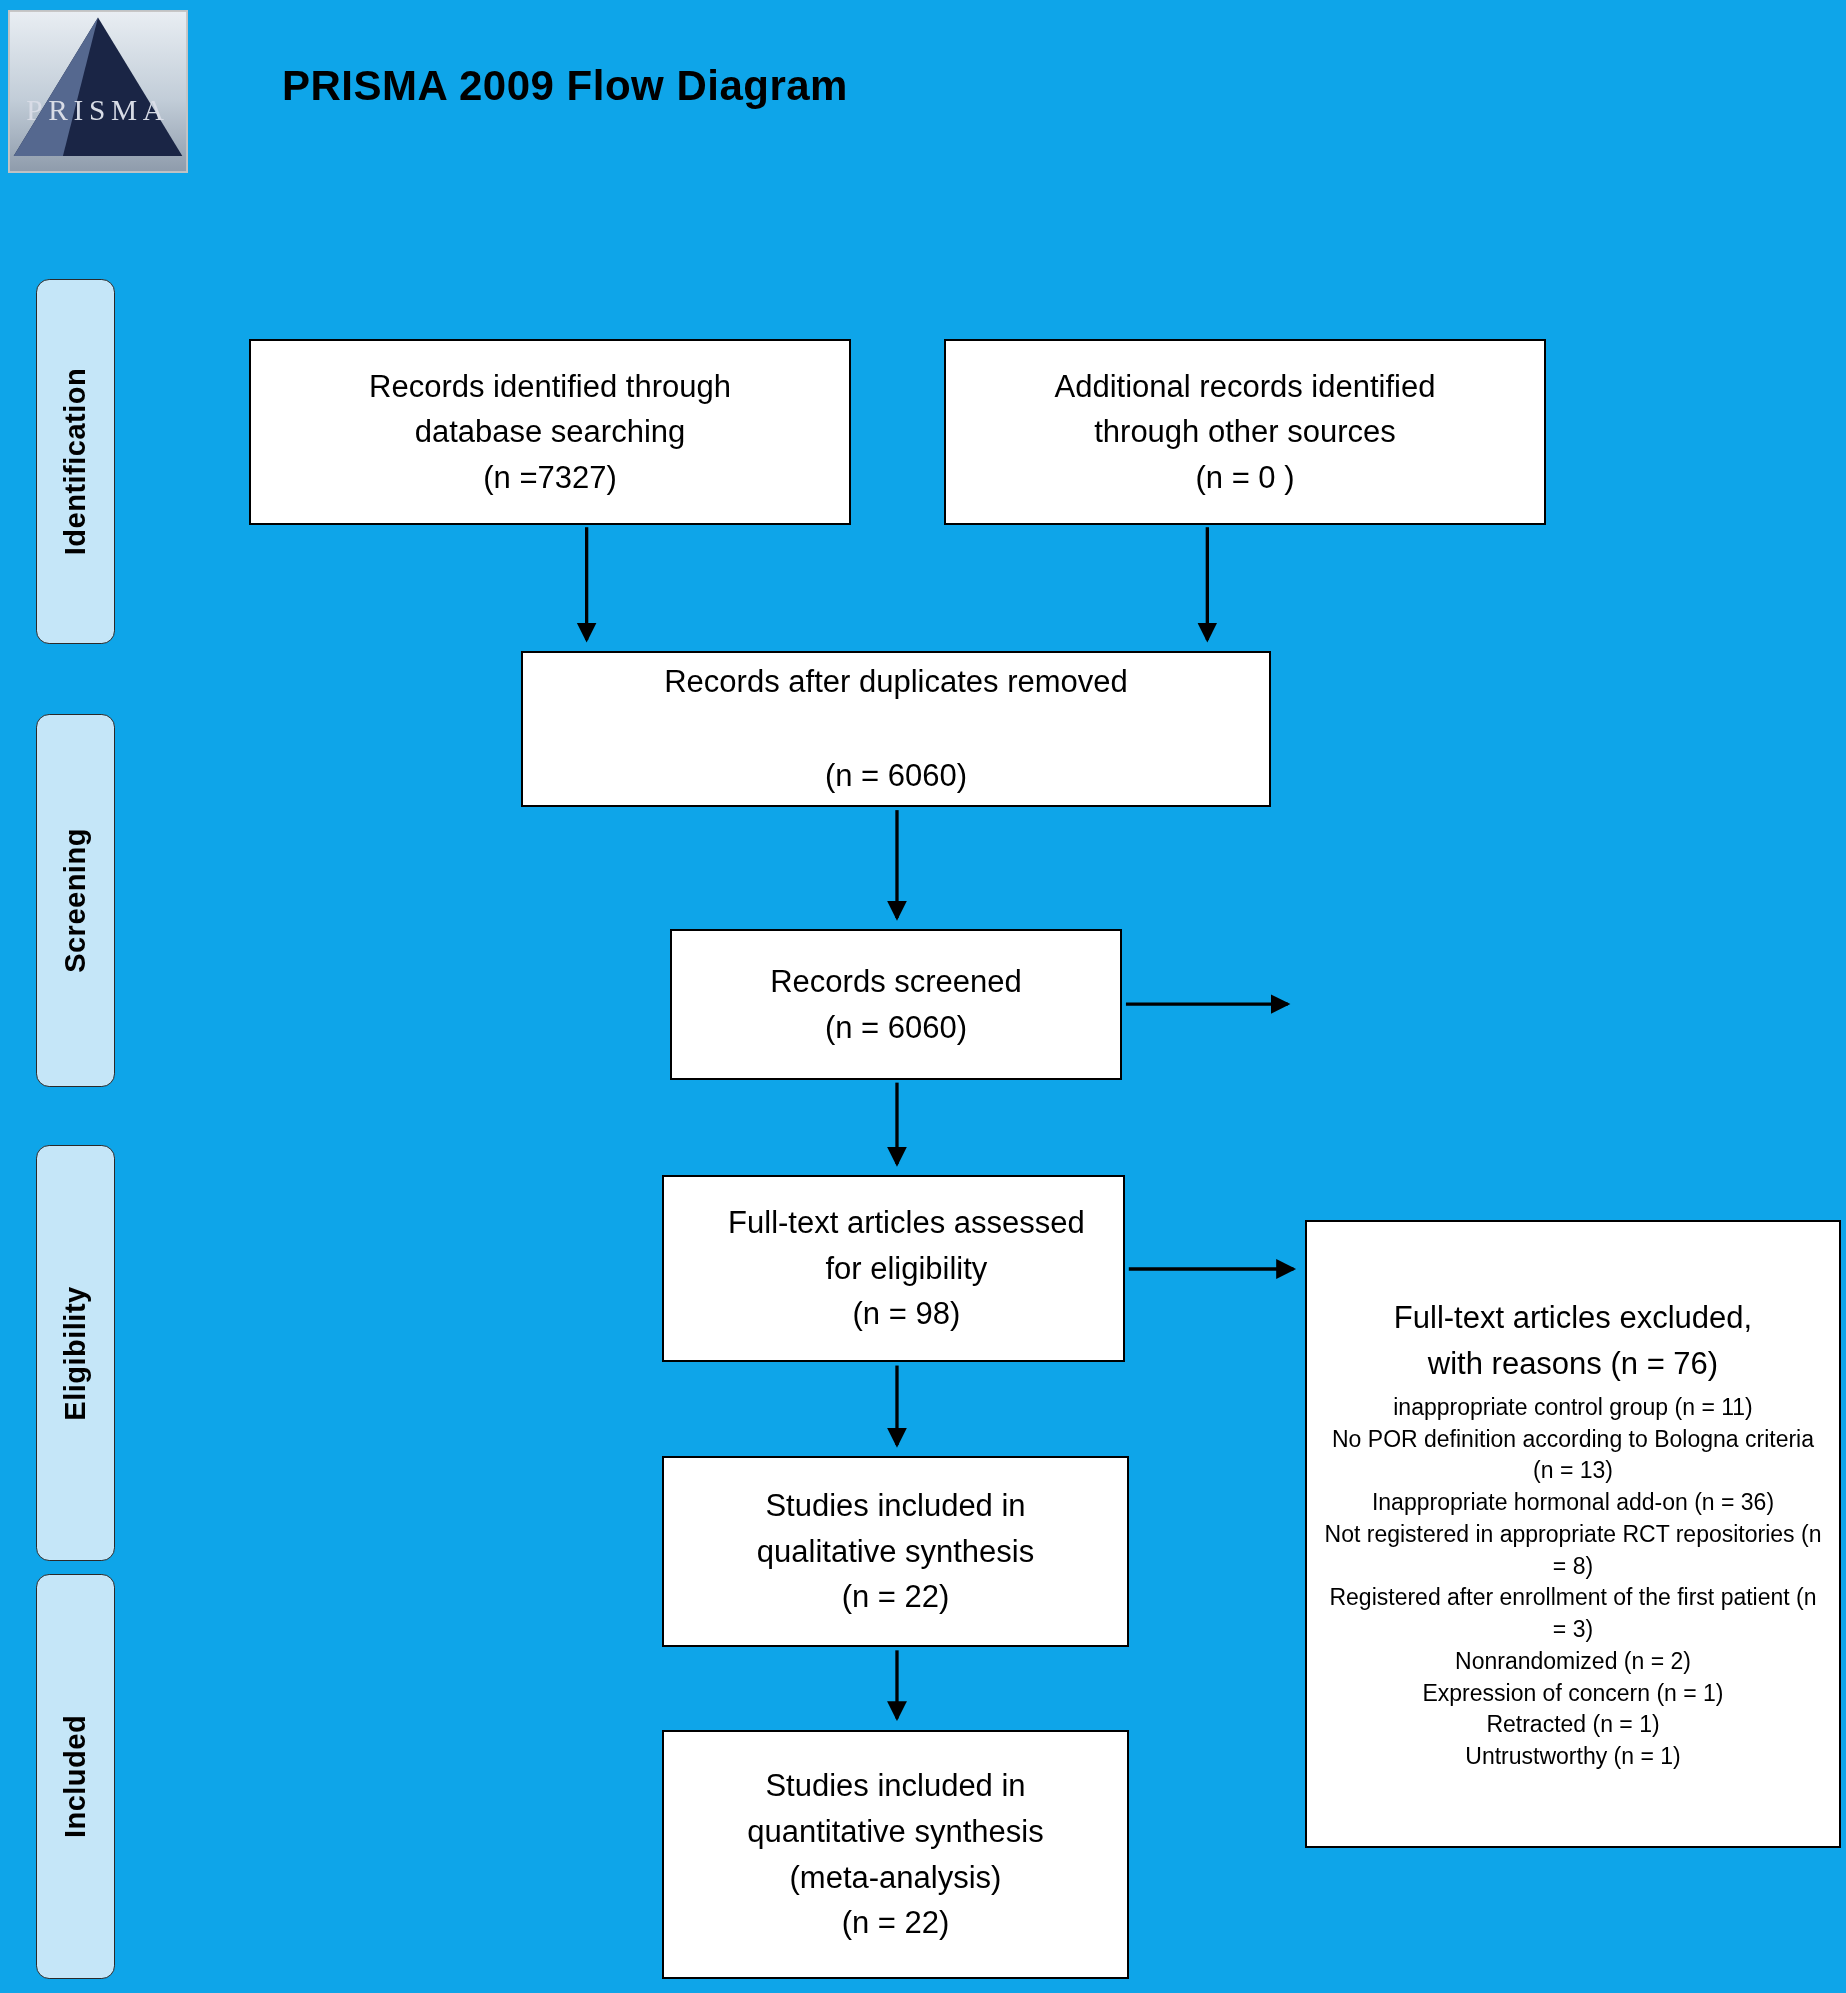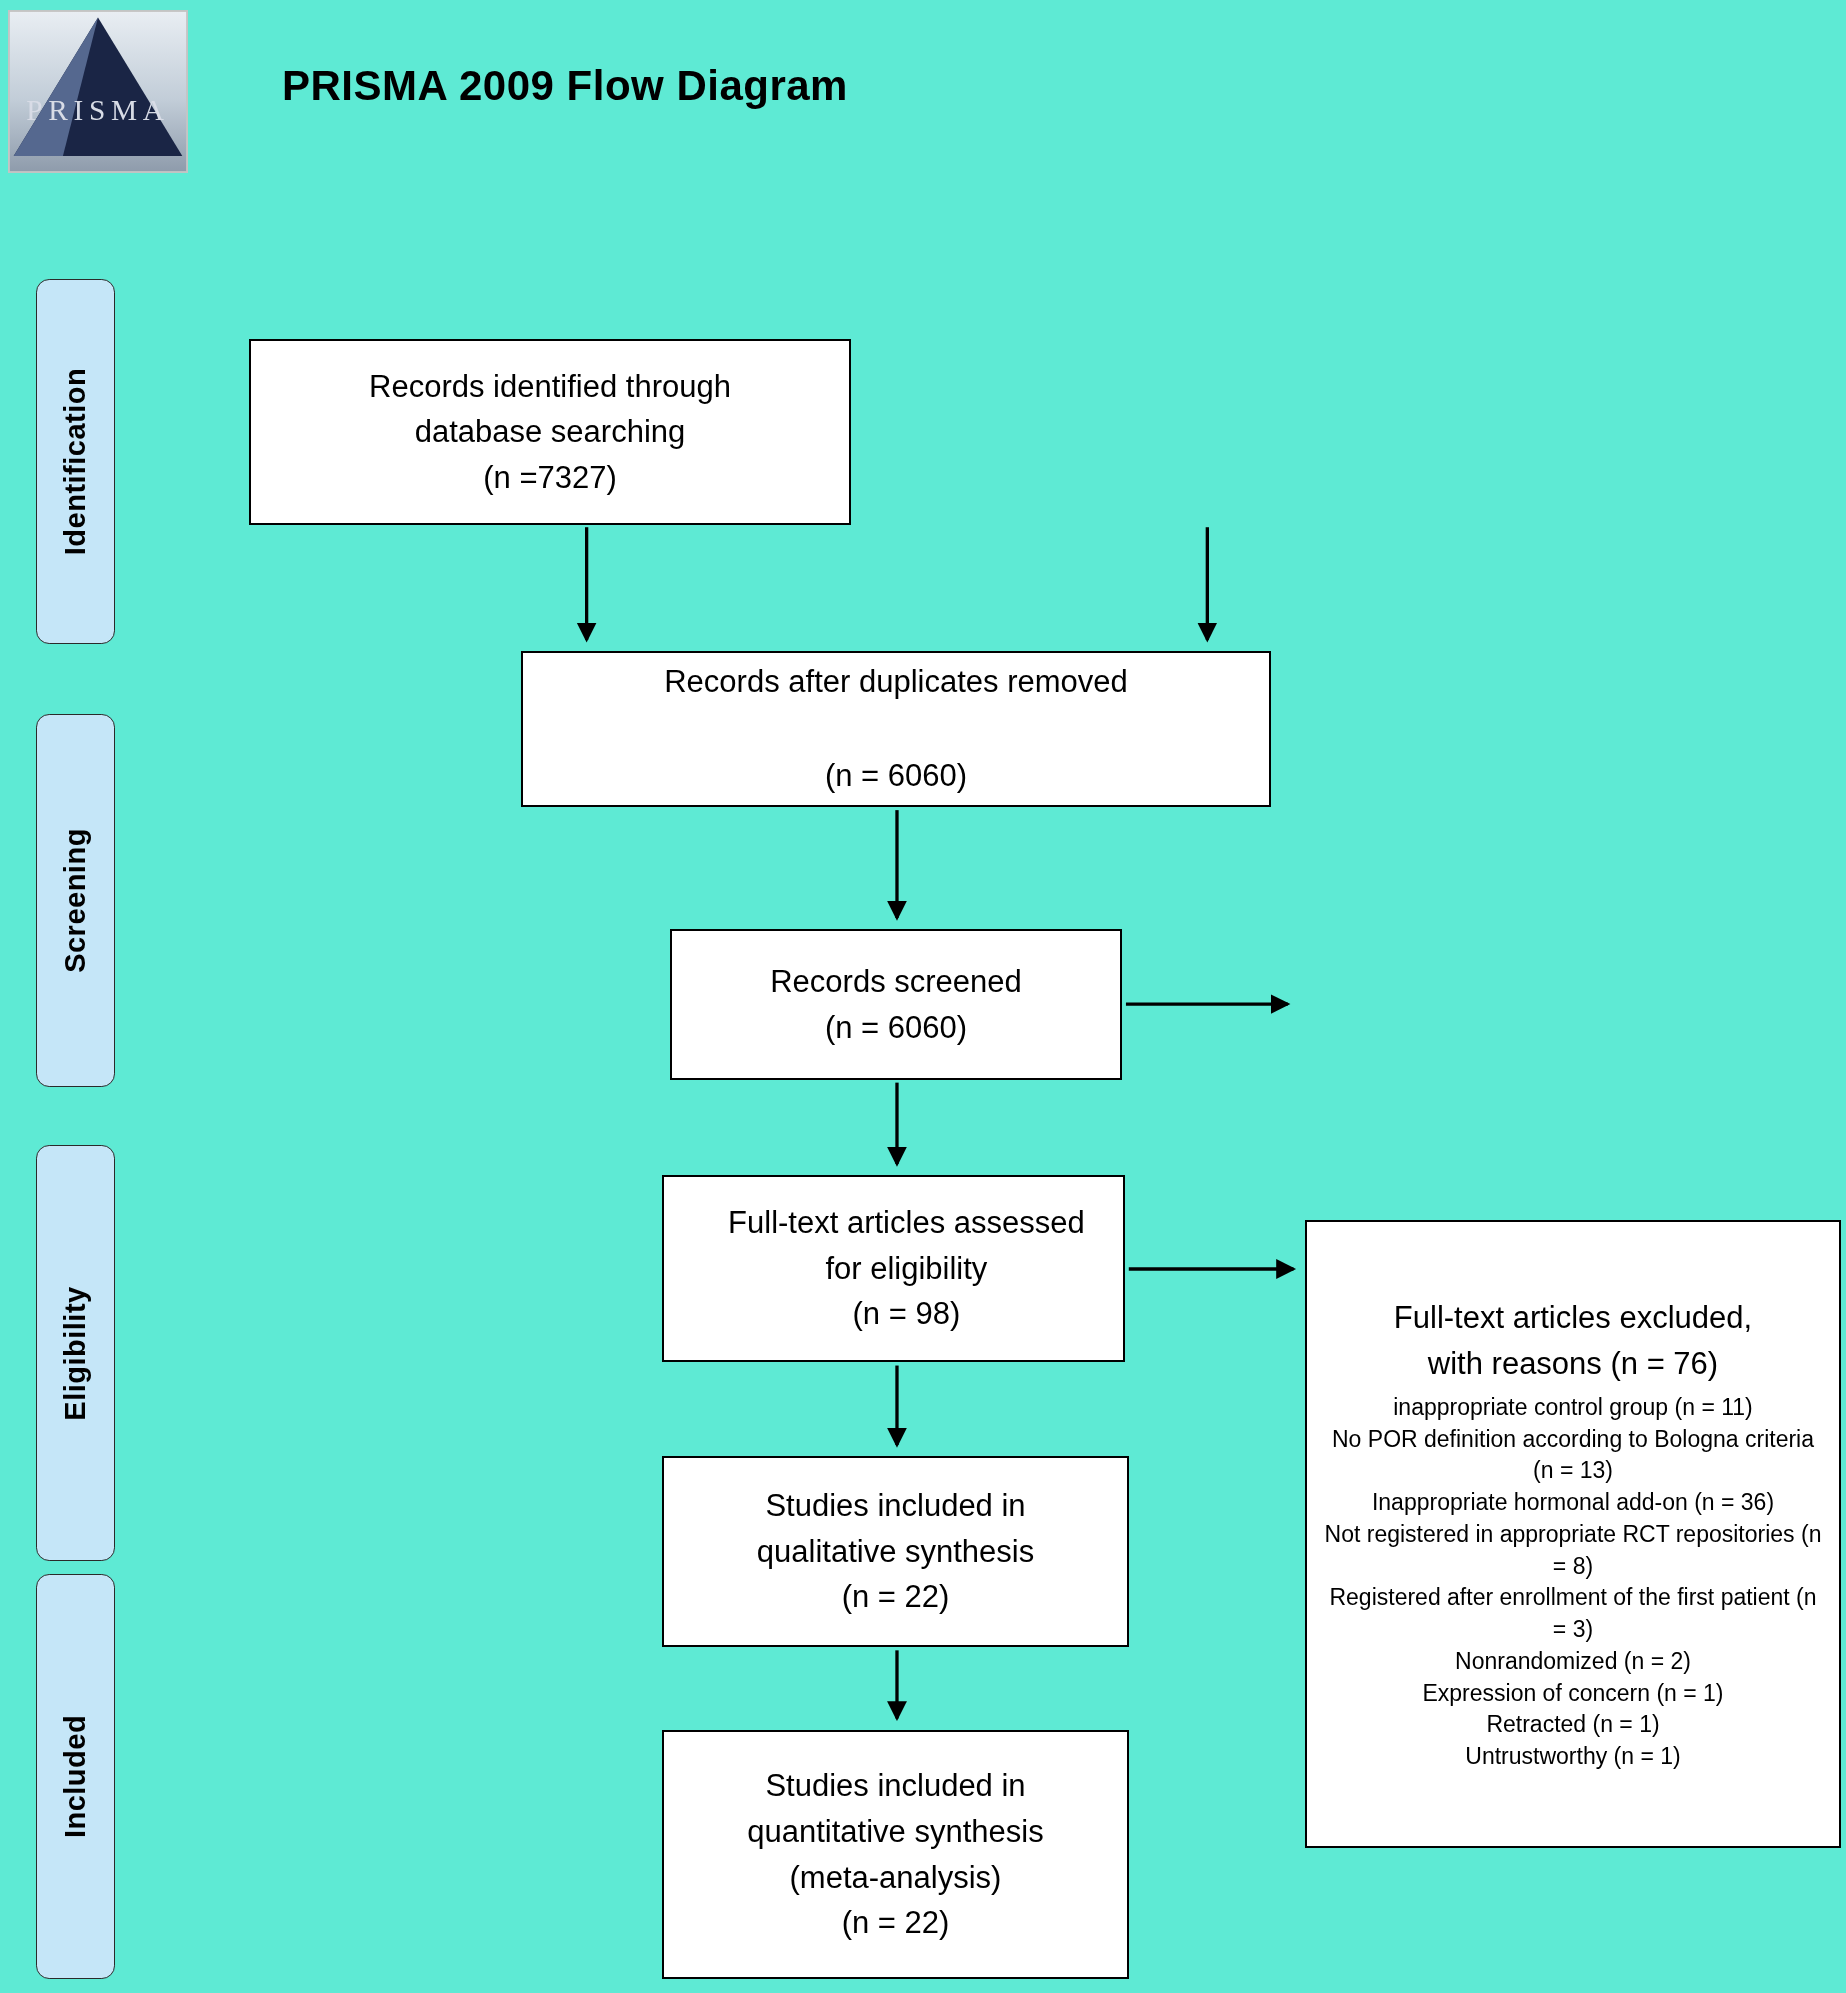--- a/index.html
+++ b/index.html
@@ -3,21 +3,21 @@
 <meta charset="utf-8">
 <style>
   * { margin:0; padding:0; box-sizing:border-box; }
   html,body { background:#ffffff; }
   body { font-family:"Liberation Sans", sans-serif; color:#000; }
 
   .canvas {
     position:relative;
     width:1846px;
     height:1994px;
-    background:#5eead4;
+    background:#0ea5e9;
     overflow:hidden;
   }
 
   .logo {
     position:absolute;
     left:7.6px; top:9.5px;
     width:180px; height:163px;
   }
 
   .title {
@@ -117,20 +117,25 @@
   <div class="stage" style="top:1574px; height:405px;">
     <span>Included</span>
   </div>
 
   <div class="node" style="left:249px; top:339px; width:602px; height:186px;text-align:center;">
     <div class="line">Records identified through</div>
     <div class="line">database searching</div>
     <div class="line">(n =7327)</div>
   </div>
 
+  <div class="node" style="left:944px; top:339px; width:602px; height:186px;">
+    <div class="line">Additional records identified</div>
+    <div class="line">through other sources</div>
+    <div class="line">(n = 0 )</div>
+  </div>
 
   <div class="node" style="left:521px; top:651px; width:750px; height:156px;gap:48px;">
     <div class="line">Records after duplicates removed</div>
     <div class="line">(n = 6060)</div>
   </div>
 
   <div class="node" style="left:670px; top:929px; width:452px; height:151px;">
     <div class="line">Records screened</div>
     <div class="line">(n = 6060)</div>
   </div>

